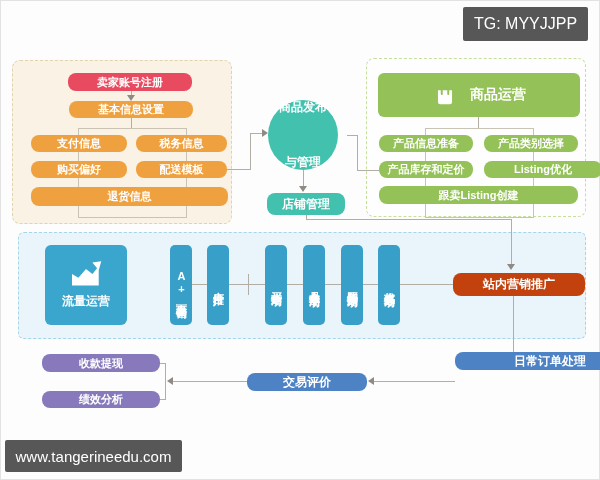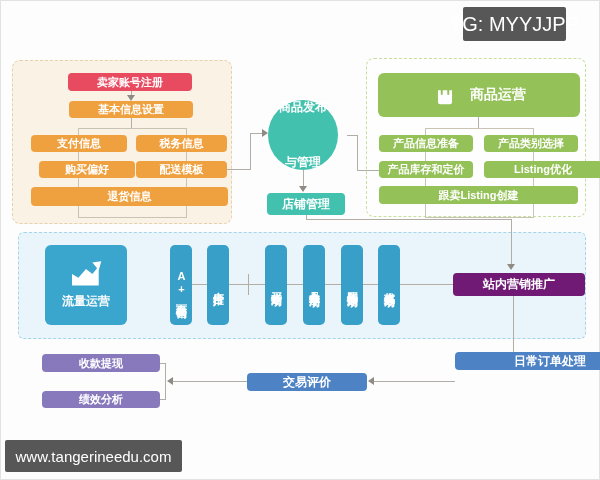--- a/index.html
+++ b/index.html
@@ -13,21 +13,21 @@
   .cont-account{left:12px;top:60px;width:218px;height:162px;background:#faf3e5;border:1.5px dashed #e2d2ae;}
   .cont-product{left:366px;top:58px;width:218px;height:157px;background:#fefefe;border:1.5px dashed #c6df9e;}
   .cont-traffic{left:18px;top:232px;width:566px;height:105px;background:#e9f5fa;border:1.5px dashed #a5d5e8;border-radius:6px;}
   
   .box{position:absolute;display:flex;align-items:center;justify-content:center;
        color:#fff;font-size:11px;font-weight:bold;border-radius:4px;white-space:nowrap;}
   .red{background:#e84a5f;}
   .orange{background:#f0a13f;}
   .green{background:#94c158;}
   .teal{background:#41c1ae;}
-  .blue{background:#701a75;text-align:right;}
+  .blue{background:#c2410c;text-align:right;}
   .steel{background:#4d82c5;}
   .purple{background:#8779bc;}
   .dark{background:#575757;border-radius:2px;}
   
   .circle{position:absolute;left:268px;top:100px;width:70px;height:70px;border-radius:50%;
           background:#41c1ae;color:#fff;display:flex;flex-direction:column;align-items:center;
           justify-content:space-between;font-size:12px;font-weight:bold;line-height:15px;z-index:3;}
   
   .hline,.vline{position:absolute;background:#b2aea6;z-index:1;}
   .hline{height:1px;}
@@ -36,48 +36,48 @@
   
   .arr{position:absolute;width:0;height:0;z-index:2;}
   .arr-down{border-left:4px solid transparent;border-right:4px solid transparent;border-top:6px solid #8f8b84;}
   .arr-left{border-top:4px solid transparent;border-bottom:4px solid transparent;border-right:6px solid #8f8b84;}
   .arr-right{border-top:4px solid transparent;border-bottom:4px solid transparent;border-left:6px solid #8f8b84;}
   
   .vbox{position:absolute;top:245px;width:22px;height:80px;background:#379fc8;color:#fff;
         border-radius:5px;writing-mode:vertical-rl;text-orientation:upright;display:flex;
         align-items:center;justify-content:center;font-size:11px;font-weight:bold;
         letter-spacing:1px;z-index:3;}
-  .z3{z-index:3;}
+  .z3{z-index:3;border-radius:8px;}
   
   .prod-head{left:378px;top:73px;width:202px;height:44px;border-radius:6px;font-size:14px;gap:12px;}
   
   .traffic-main{left:45px;top:245px;width:82px;height:80px;border-radius:6px;
                 flex-direction:column;font-size:12px;background:#3aa5cd;}
-  .watermark-tg{left:463px;top:7px;width:103px;height:34px;font-size:20px;font-weight:normal;text-align:center;}
+  .watermark-tg{left:463px;top:7px;width:125px;height:34px;font-size:16px;font-weight:normal;text-align:center;}
   .watermark-site{left:5px;top:440px;width:177px;height:32px;font-size:15px;font-weight:normal;}
 </style>
 </head>
 <body>
 
 <div id="canvas">
 
   <div class="box dark watermark-tg">TG: MYYJJPP</div>
   <div class="box dark watermark-site">www.tangerineedu.com</div>
 
   <div class="container cont-account"></div>
   <div class="rectline" style="left:78px;top:128px;width:107px;height:88px;"></div>
   <div class="vline" style="left:131px;top:90px;height:7px;"></div>
   <div class="arr arr-down" style="left:127px;top:95px;"></div>
   <div class="vline" style="left:131px;top:117px;height:11px;"></div>
 
   <div class="box red z3" style="left:68px;top:73px;width:124px;height:18px;">卖家账号注册</div>
   <div class="box orange z3" style="left:69px;top:101px;width:124px;height:17px;">基本信息设置</div>
   <div class="box orange z3" style="left:31px;top:135px;width:96px;height:17px;">支付信息</div>
   <div class="box orange z3" style="left:136px;top:135px;width:91px;height:17px;">税务信息</div>
-  <div class="box orange z3" style="left:31px;top:161px;width:96px;height:17px;margin-left:8px;">购买偏好</div>
+  <div class="box orange z3" style="left:31px;top:161px;width:96px;height:17px;">购买偏好</div>
   <div class="box orange z3" style="left:31px;top:187px;width:197px;height:19px;">退货信息</div>
   <div class="box orange z3" style="left:136px;top:161px;width:91px;height:17px;">配送模板</div>
 
   <div class="hline" style="left:227px;top:169px;width:23px;"></div>
   <div class="vline" style="left:250px;top:133px;height:37px;"></div>
   <div class="hline" style="left:250px;top:133px;width:13px;"></div>
   <div class="arr arr-right" style="left:262px;top:129px;"></div>
 
   <div class="circle">
     <div>商品发布</div>

